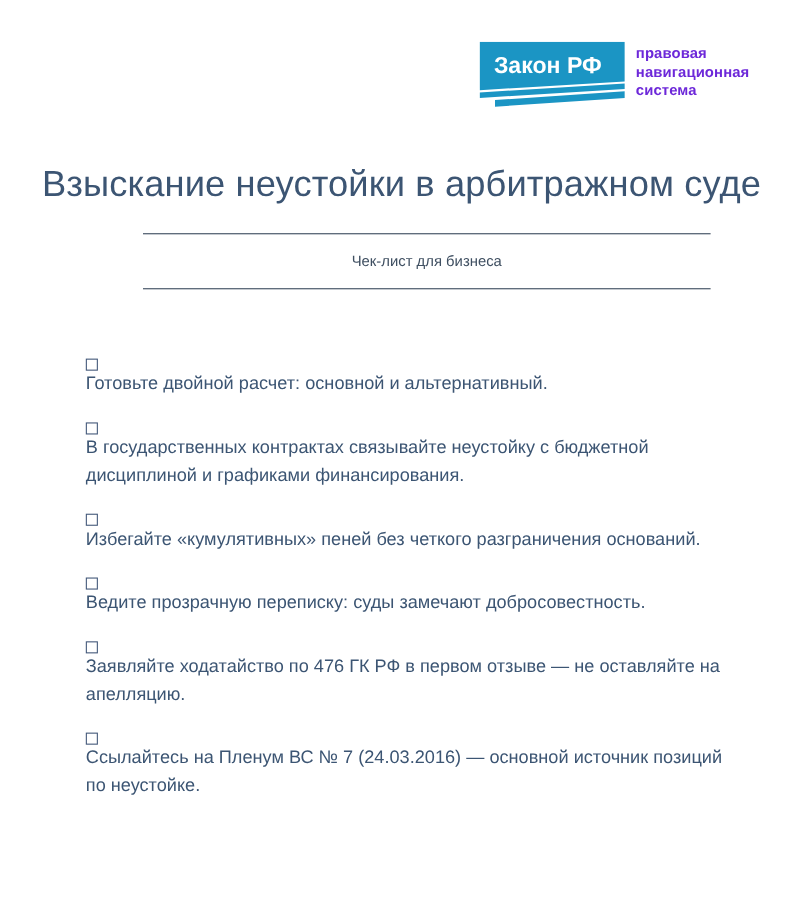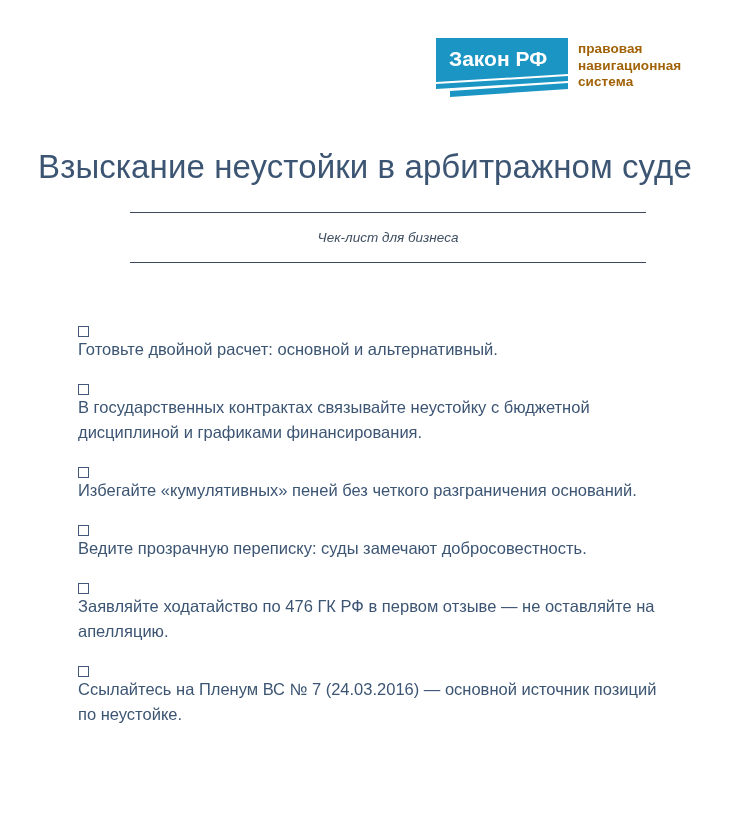--- a/index.html
+++ b/index.html
@@ -40,21 +40,21 @@
     flex: 0 0 132px;
   }
   .logo-mark svg {
     display: block;
     width: 132px;
     height: 64px;
   }
   .logo-tagline {
     margin-left: 10px;
     padding-top: 3px;
-    color: #a16207;
+    color: #6d28d9;
     font-size: 13.5px;
     line-height: 16.5px;
     font-weight: 700;
     letter-spacing: 0.1px;
     white-space: nowrap;
   }
   .logo-tagline span {
     display: block;
   }
 
@@ -79,21 +79,20 @@
     left: 130px;
     width: 516px;
   }
   .rule {
     height: 1px;
     background: #3a4a5c;
     width: 100%;
   }
   .subtitle-text {
     text-align: center;
-    font-style: italic;
     color: #3f4f61;
     font-size: 13.5px;
     line-height: 18px;
     padding: 16px 0 15px 0;
   }
 
   
   .checklist {
     position: absolute;
     top: 320px;

